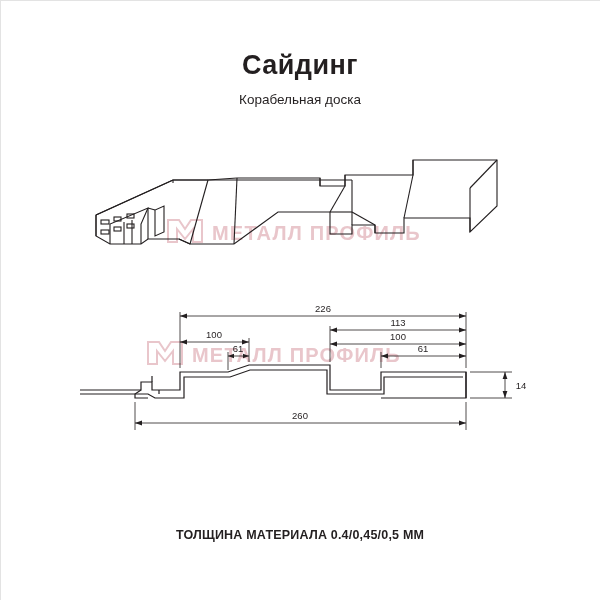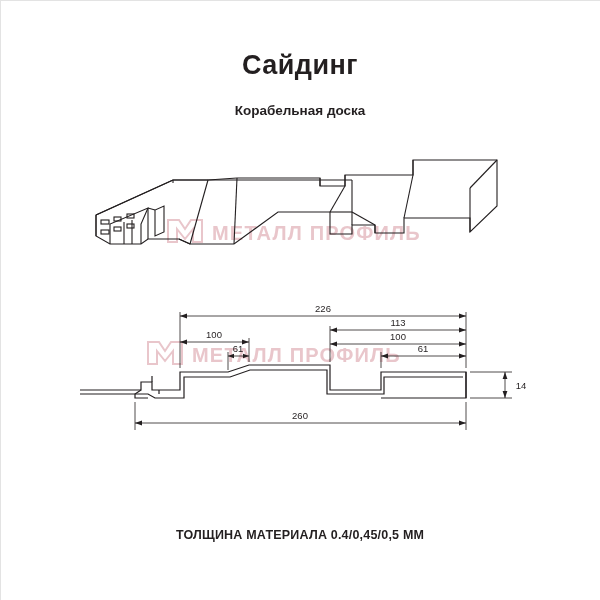--- a/index.html
+++ b/index.html
@@ -39,22 +39,22 @@
   }
   .title-main {
     font-size: 27px;
     font-weight: bold;
     letter-spacing: 0.5px;
     line-height: 30px;
     margin: 0;
   }
   .title-sub {
     font-size: 13.5px;
-    font-weight: bold;
-    margin-top: 23px;
+    font-weight: normal;
+    margin-top: 12px;
     line-height: 16px;
   }
   .title-code {
     font-size: 10.5px;
     font-weight: bold;
     margin-top: 7px;
     line-height: 13px;
   }
 
   

